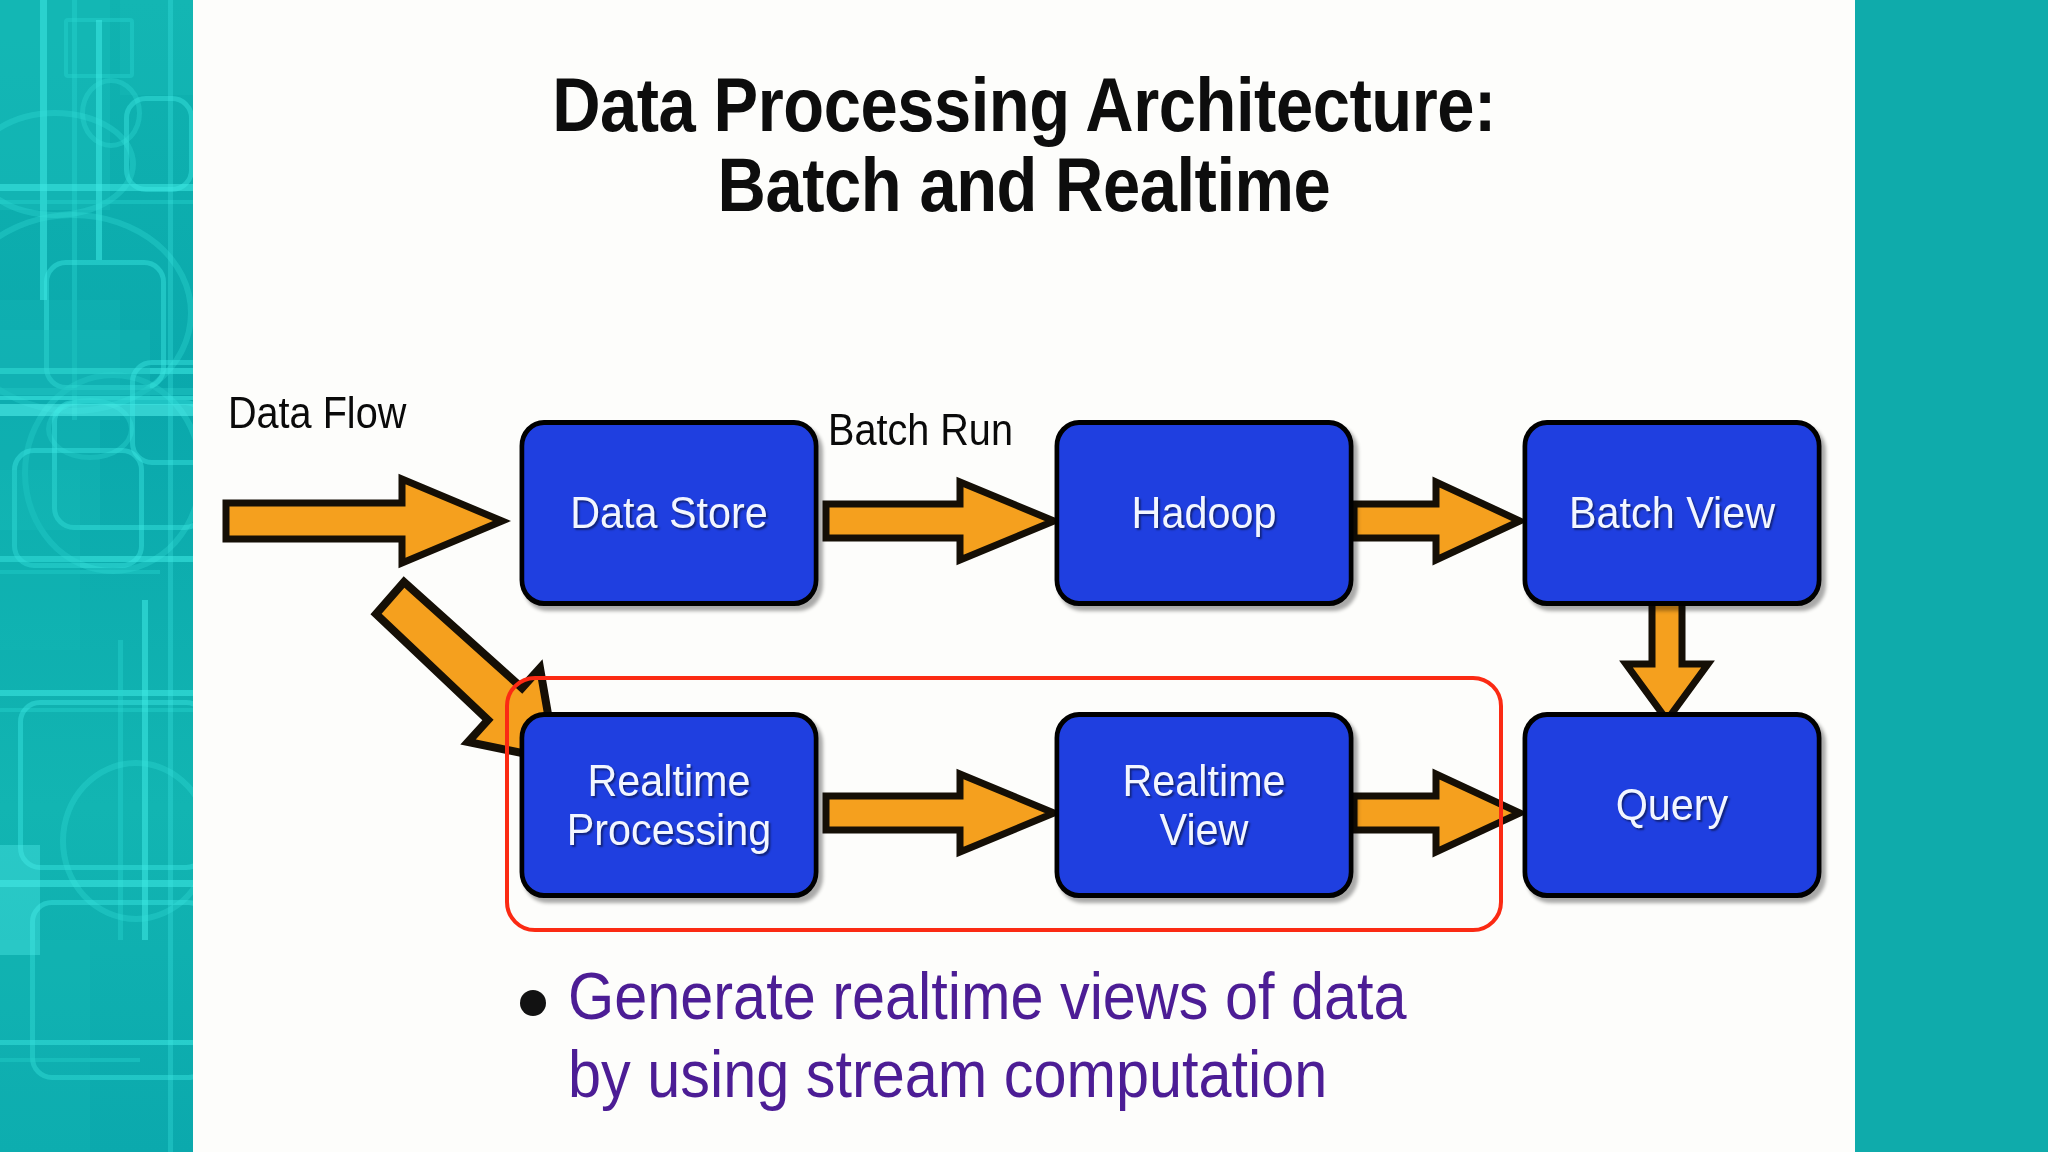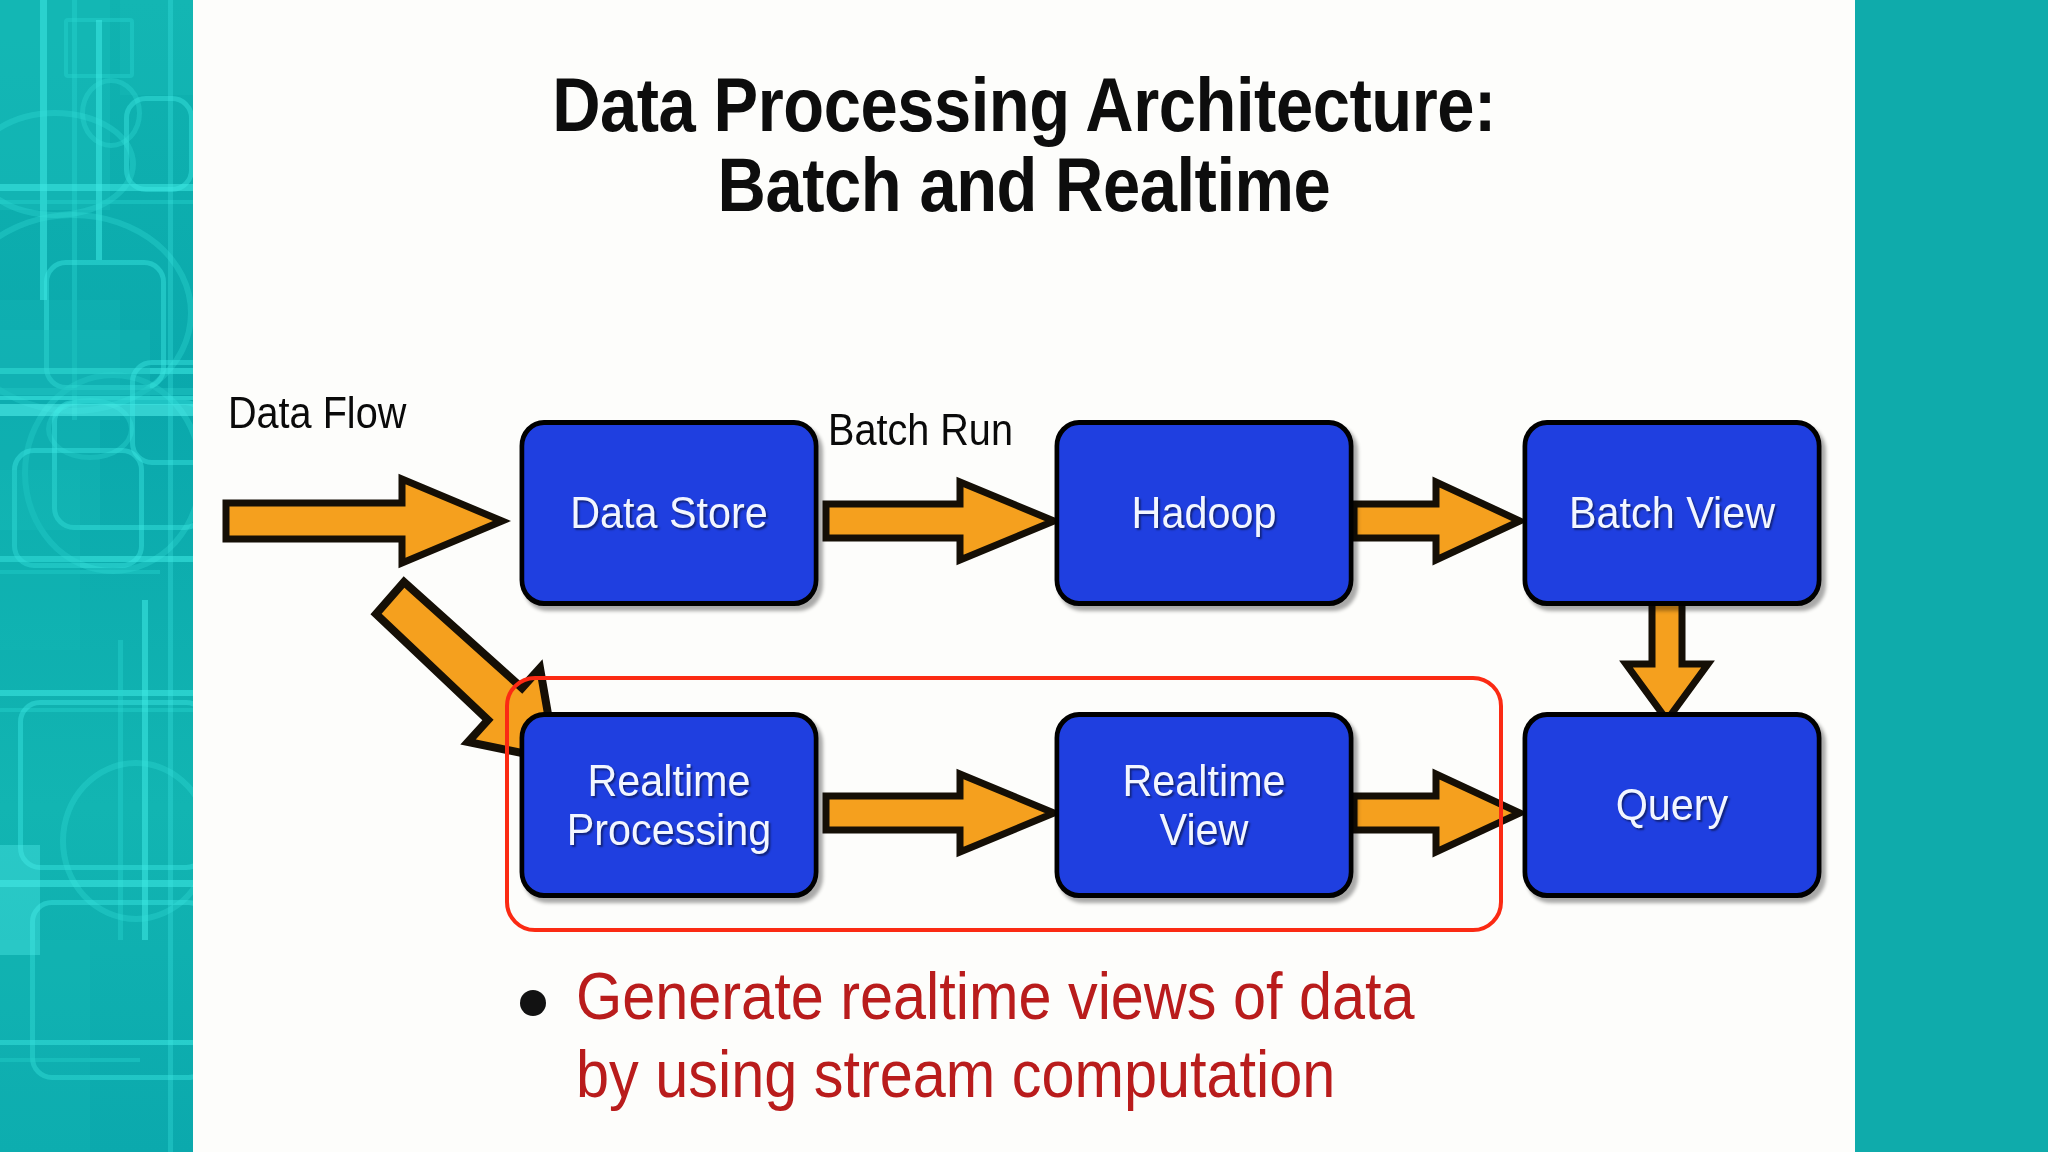--- a/index.html
+++ b/index.html
@@ -75,22 +75,22 @@
   #redbox{
     position:absolute;
     border:4px solid #fb2a13;
     border-radius:30px;
     background:transparent;
   }
 
   
   #bullet{
     position:absolute;left:520px;top:958px;width:1320px;
-    display:flex;align-items:flex-start;gap:30px;
-    color:#b91c1c;
+    display:flex;align-items:flex-start;gap:22px;
+    color:#4c1d95;
   }
   #bullet .dot{
     width:26px;height:26px;border-radius:50%;background:#121212;
     margin-top:32px;flex:0 0 auto;
   }
   #bullet .txt{
     font-family:"Liberation Sans Narrow","Liberation Sans",sans-serif;
     font-size:66px;line-height:1.18;
     white-space:pre-line;
     transform:scaleX(.9);transform-origin:0 0;

